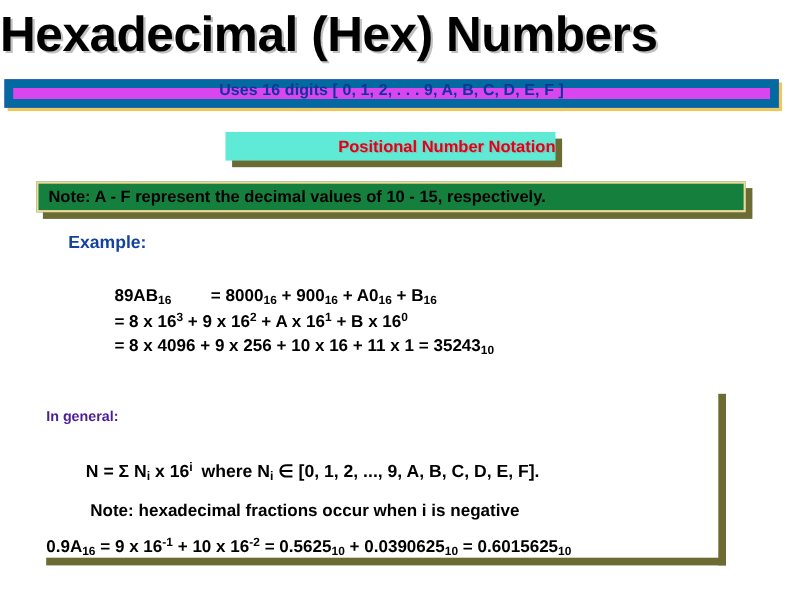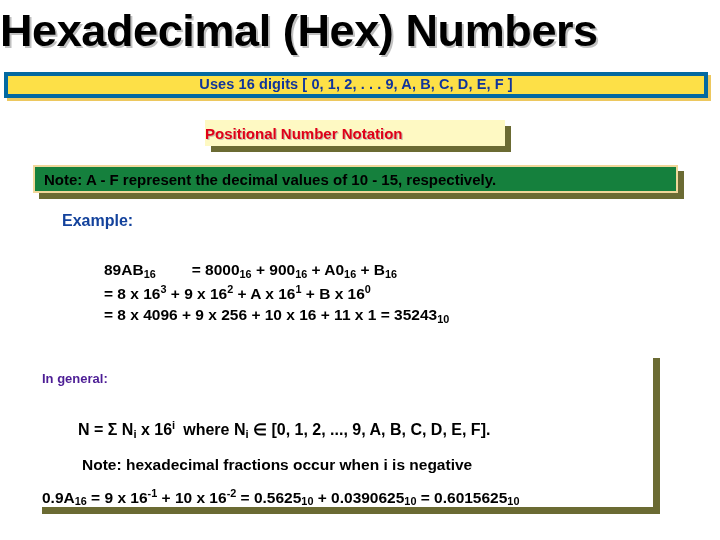--- a/index.html
+++ b/index.html
@@ -34,48 +34,48 @@
   }
 
   
   #uses-banner {
     position: absolute;
     left: 4px;
     top: 72px;
     width: 704px;
     height: 26px;
     box-sizing: border-box;
-    background: #fde047;
-    border: 4px solid #0369a1;
+    background: #d946ef;
+    border: 8px solid #0369a1;
     box-shadow: 3px 3px 0 #edc85f;
     display: flex;
-    align-items: flex-start;
+    align-items: flex-end;
     justify-content: center;
   }
   #uses-banner-text {
     font-size: 14.5px;
     font-weight: bold;
     color: #10349b;
     white-space: nowrap;
     letter-spacing: 0.1px;
   }
 
   
   #pnn-box {
     position: absolute;
     left: 205px;
     top: 120px;
     width: 300px;
     height: 26px;
     box-sizing: border-box;
-    background: #fef9c3;
+    background: #5eead4;
     box-shadow: 6px 6px 0 #6b6b33;
     display: flex;
     align-items: center;
-    justify-content: flex-start;
+    justify-content: flex-end;
   }
   #pnn-text {
     font-size: 15px;
     font-weight: bold;
     color: #e00018;
     white-space: nowrap;
     text-shadow: 1.2px 1.2px 0 rgba(160,160,160,0.6);
   }
 
   

